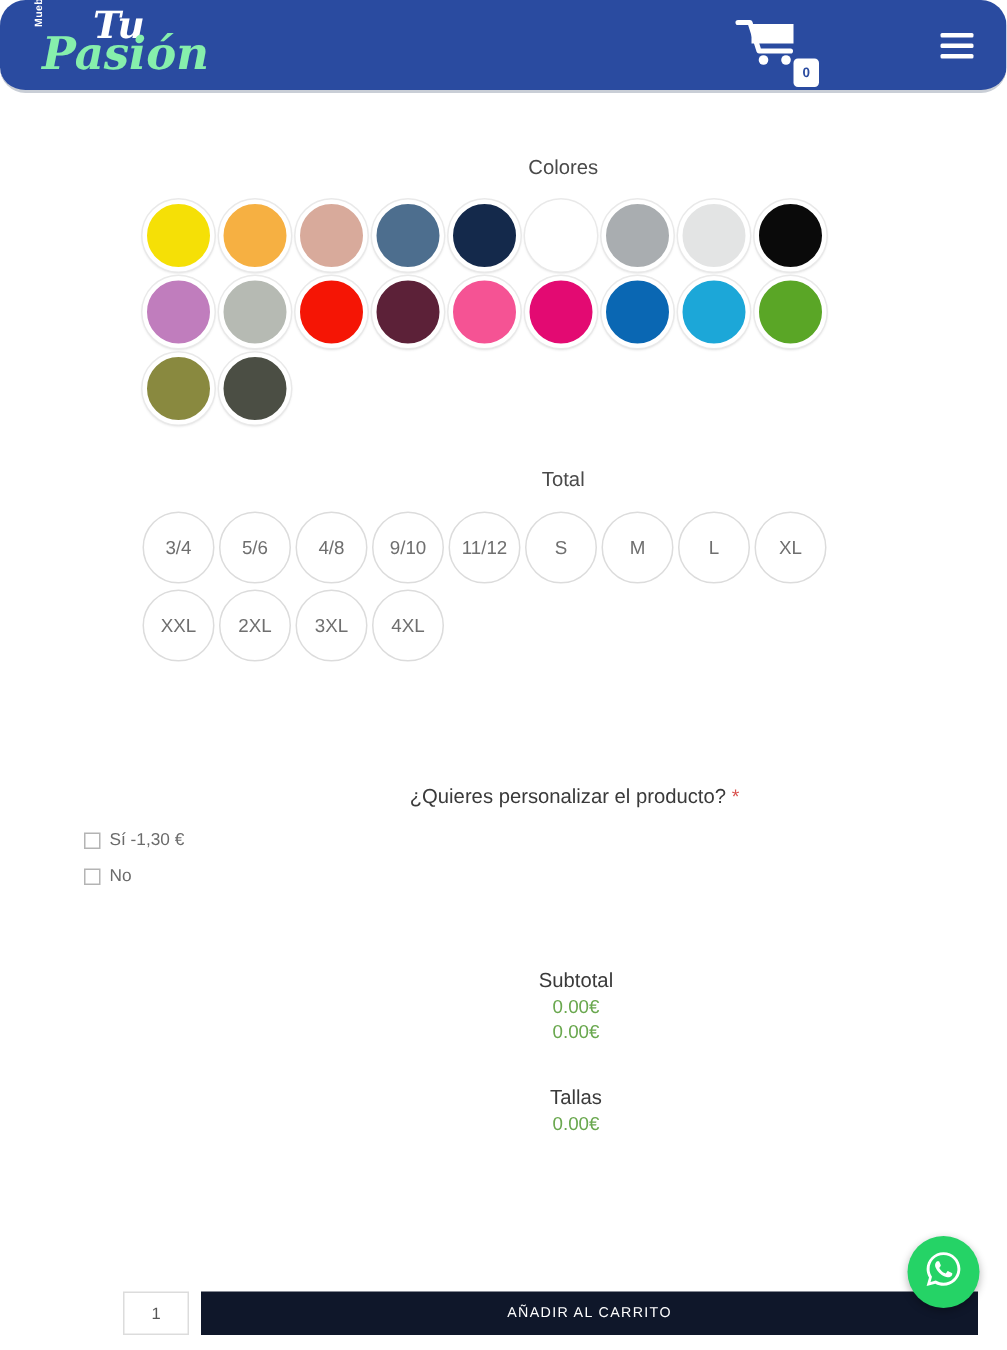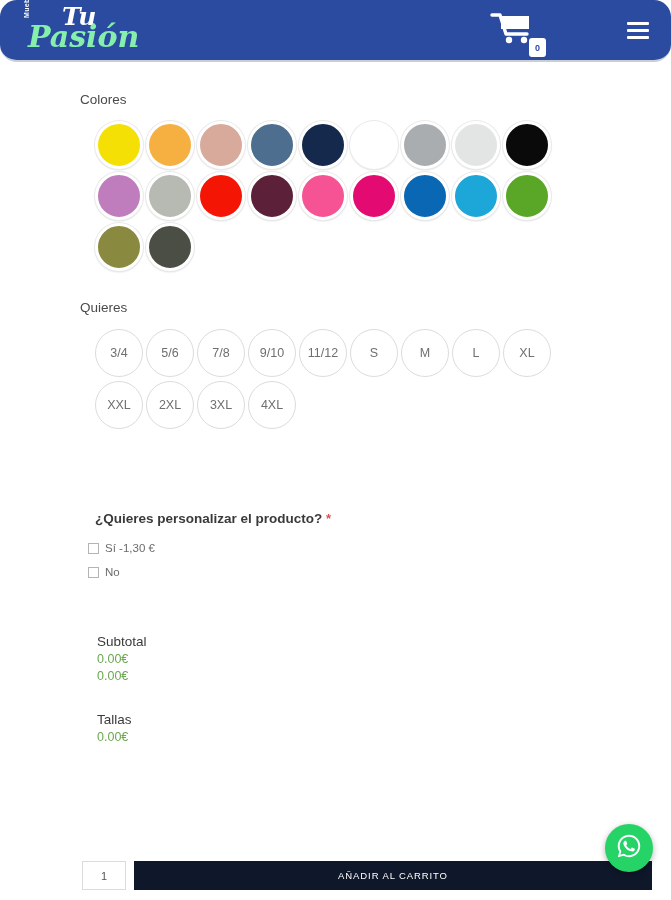--- a/index.html
+++ b/index.html
@@ -79,21 +79,21 @@
   }
   .hamburger {
     margin-right: 22px;
     width: 22px; height: 17px;
     display: flex; flex-direction: column; justify-content: space-between;
     cursor: pointer;
   }
   .hamburger i { display: block; height: 3px; background: #ffffff; border-radius: 1px; }
 
   
-  .main { padding: 4px 0 0 0; }
+  .main { padding: 16px 0 0 0; text-align: center; }
   .section-label {
     color: #4a4a4a;
     font-size: 13.5px;
     margin: 0 0 0 80px;
     padding-top: 26px;
   }
   .swatch-grid {
     margin-left: 95px;
     margin-top: 14px;
     display: flex;
@@ -128,25 +128,24 @@
     margin-right: 3px; margin-bottom: 4px;
     cursor: pointer;
     flex: 0 0 auto;
   }
   
   .question {
     margin-left: 95px;
     margin-top: 78px;
     font-size: 13.5px;
     color: #3a3a3a;
-    font-weight: bold;
   }
   .req { color: #d9534f; font-size: 13px; }
   .opt-row {
-    margin-left: 88px;
+    margin-left: 56px;
     margin-top: 16px;
     display: flex;
     align-items: center;
     font-size: 11.5px;
     color: #6b6b6b;
     cursor: pointer;
   }
   .opt-row.second { margin-top: 12px; }
   .cbox {
     width: 11px; height: 11px;
@@ -262,25 +261,25 @@
       <div class="swatch" title="burgundy" style="background: rgb(92, 33, 56);"></div>
       <div class="swatch" title="pink" style="background: rgb(245, 83, 148);"></div>
       <div class="swatch" title="magenta" style="background: rgb(227, 10, 114);"></div>
       <div class="swatch" title="blue" style="background: rgb(10, 103, 179);"></div>
       <div class="swatch" title="cyan-blue" style="background: rgb(28, 167, 216);"></div>
       <div class="swatch" title="green" style="background: rgb(90, 166, 38);"></div>
       <div class="swatch" title="olive" style="background: rgb(137, 137, 63);"></div>
       <div class="swatch" title="dark-grey" style="background: rgb(75, 78, 68);"></div>
     </div>
 
-  <div class="section-label">Quieres</div>
+  <div class="section-label">Total</div>
   <div class="tallas-grid" id="size-grid">
       <div class="talla">3/4</div>
       <div class="talla">5/6</div>
-      <div class="talla">7/8</div>
+      <div class="talla">4/8</div>
       <div class="talla">9/10</div>
       <div class="talla">11/12</div>
       <div class="talla">S</div>
       <div class="talla">M</div>
       <div class="talla">L</div>
       <div class="talla">XL</div>
       <div class="talla">XXL</div>
       <div class="talla">2XL</div>
       <div class="talla">3XL</div>
       <div class="talla">4XL</div>

